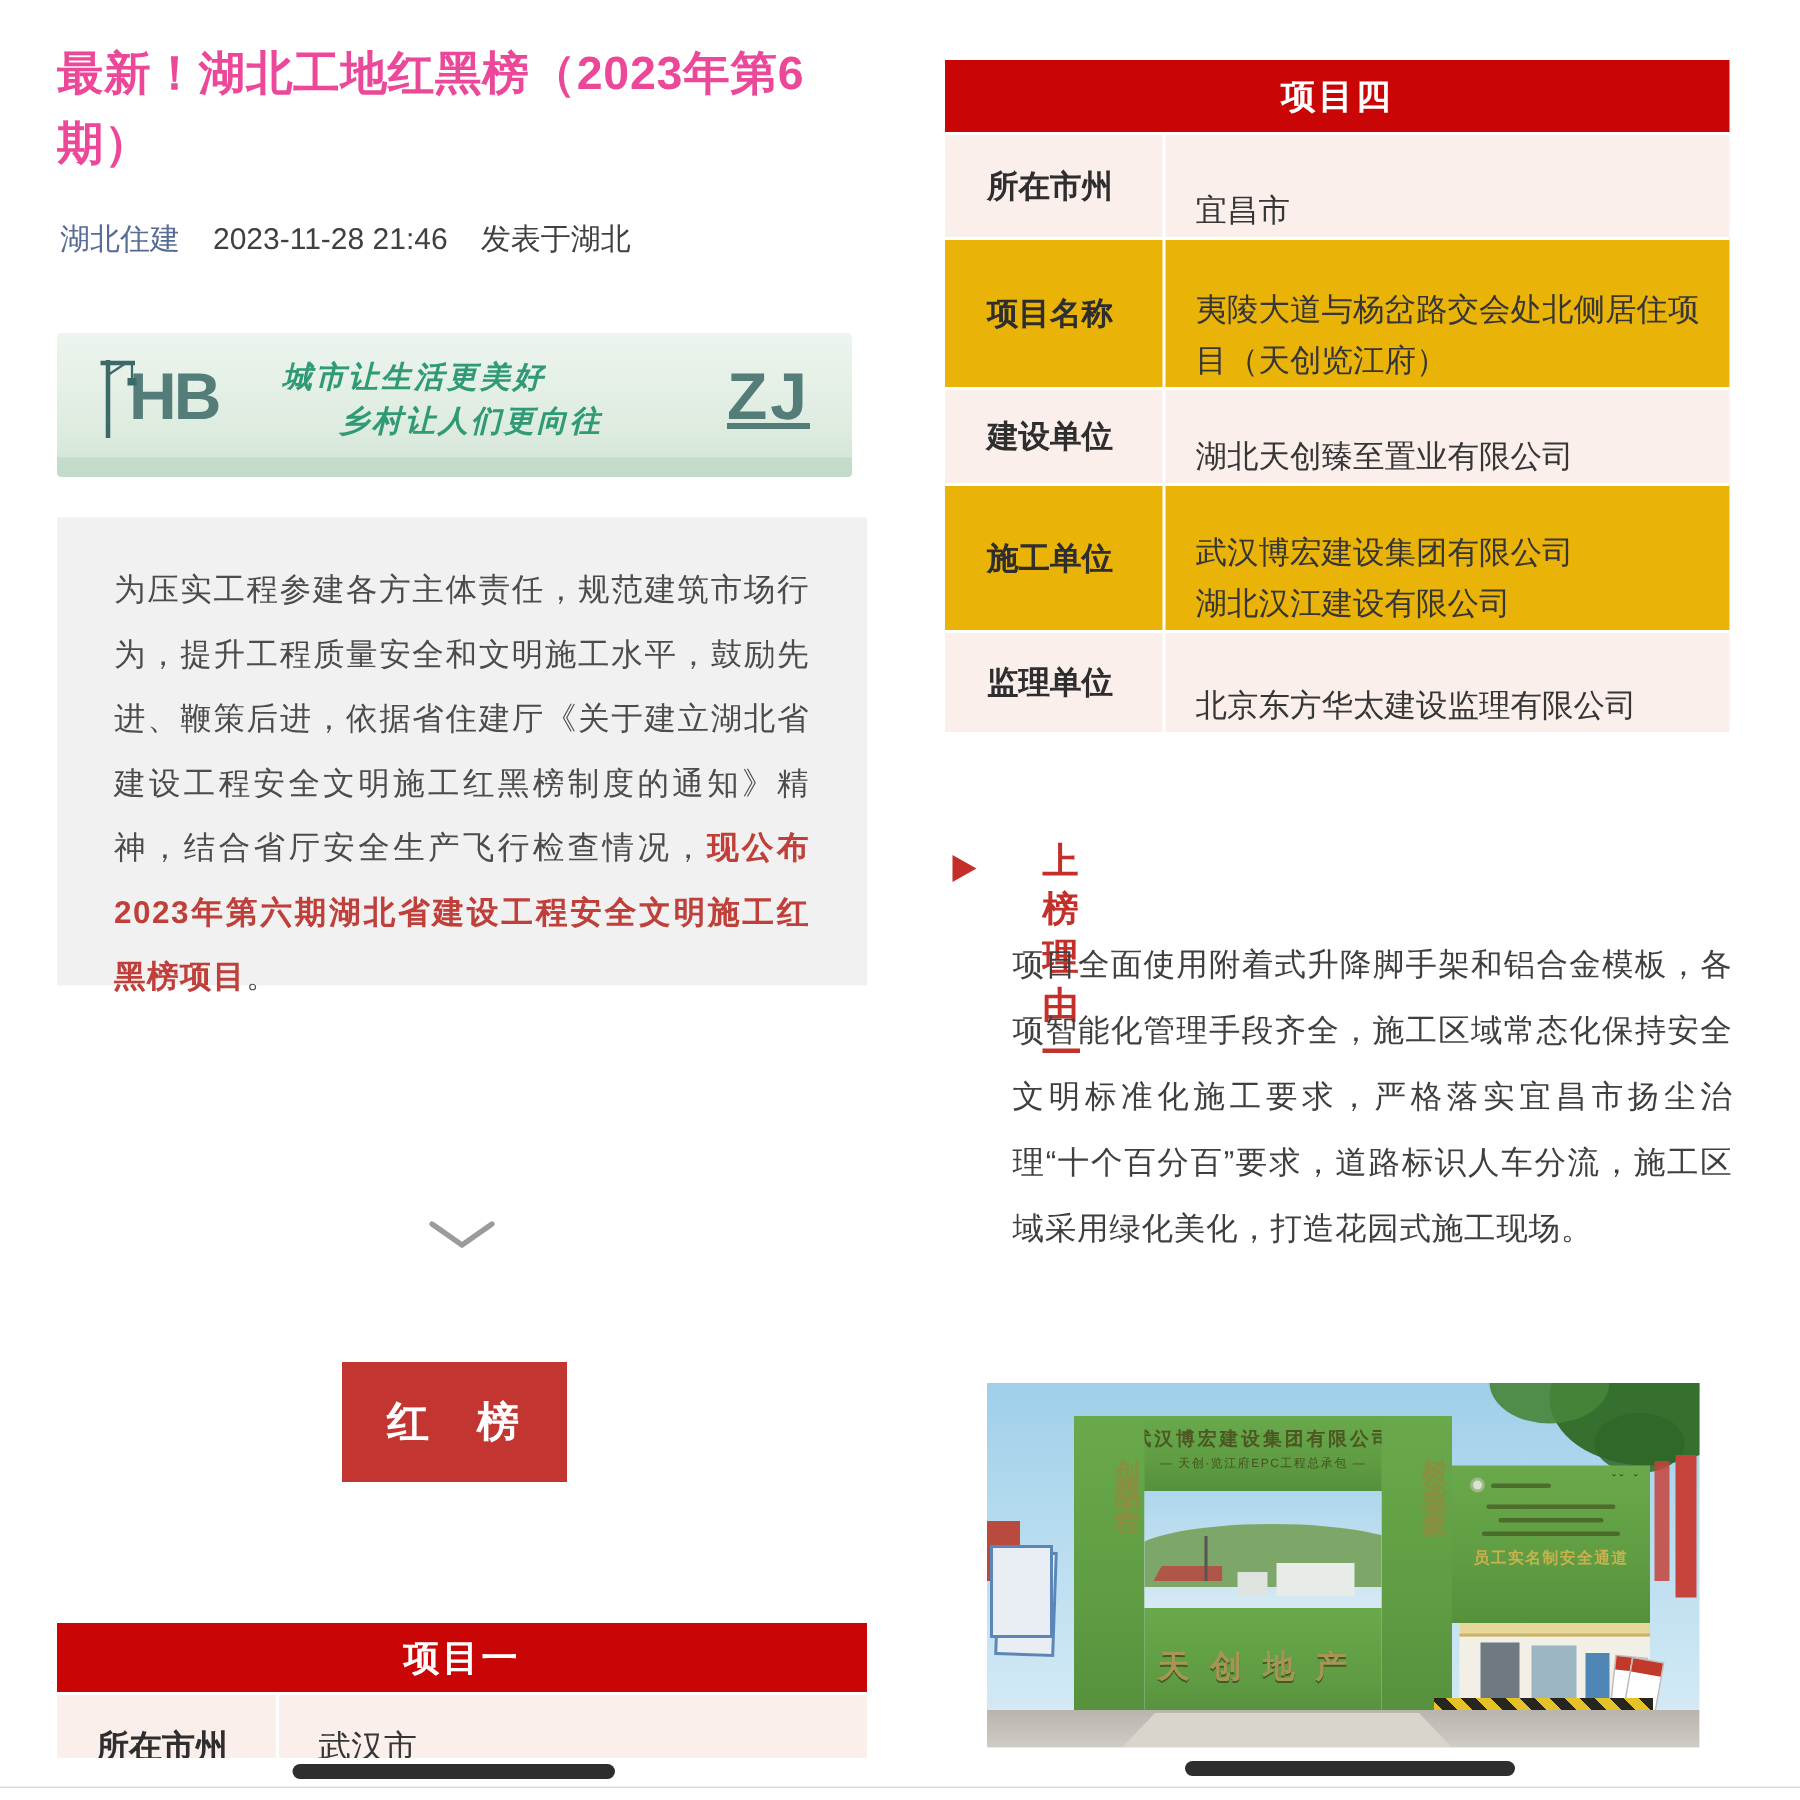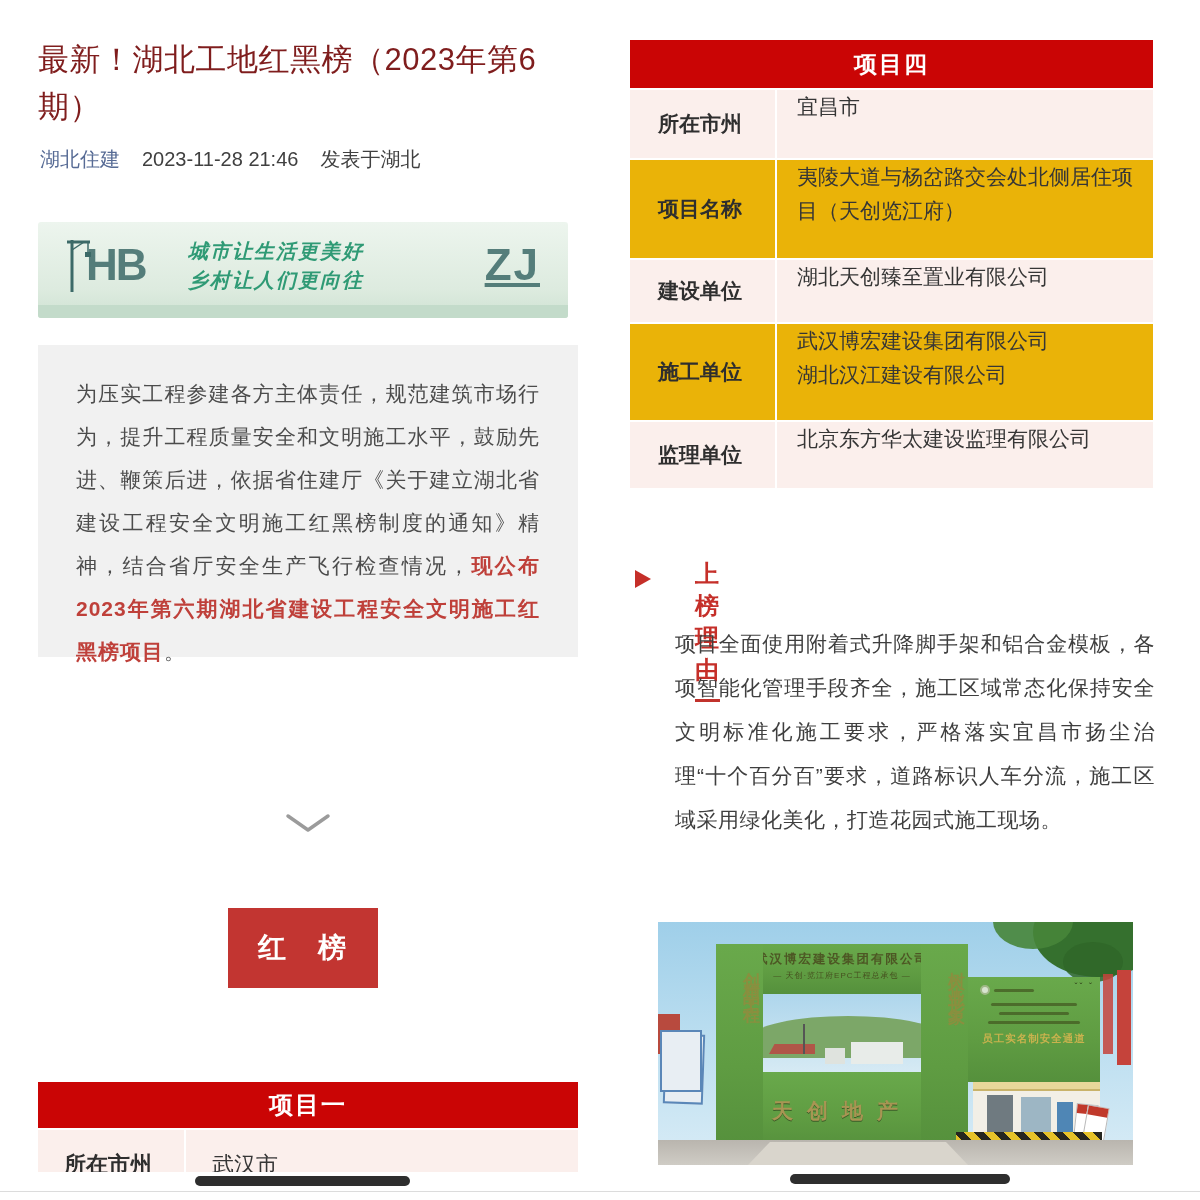--- a/index.html
+++ b/index.html
@@ -1,35 +1,35 @@
 <!DOCTYPE html>
 <html><head>
 <meta charset="utf-8">
 <style>
   * { margin:0; padding:0; box-sizing:border-box; }
   html,body { width:1200px; height:1200px; background:#fff; font-family:"Liberation Sans","DejaVu Sans",sans-serif; }
   #root { position:relative; width:1200px; height:1200px; overflow:hidden; background:#fff; }
 
   
   .left-col { position:absolute; left:38px; top:0; width:540px; height:1200px; }
-  .article-title { position:absolute; top:36px; left:0; width:540px; font-size:31px; font-weight:normal; color:#7f1d1d; line-height:1.52; letter-spacing:0.5px; }
+  .article-title { position:absolute; top:25px; left:0; width:540px; font-size:31px; font-weight:bold; color:#ec4899; line-height:1.52; letter-spacing:0.5px; }
   .meta { position:absolute; top:146px; left:2px; font-size:20px; display:flex; gap:22px; align-items:baseline; }
   .meta .author { color:#576b95; }
   .meta .when, .meta .loc { color:#404040; }
 
   .banner { position:absolute; top:222px; left:0; width:530px; height:96px; border-radius:3px; overflow:hidden;
             background:linear-gradient(180deg,#edf5ee 0%,#ddebdf 70%,#cfe2d3 100%); }
   .banner-strip { position:absolute; left:0; right:0; bottom:0; height:13px; background:#c3dbca; }
   .banner-logo { position:absolute; font-weight:bold; color:#3c6a68; opacity:.85; font-size:44px; letter-spacing:-2px; top:18px; }
   .banner-logo.hb { left:48px; }
   .banner-logo.zj { right:28px; letter-spacing:2px;text-decoration:underline; }
   .crane { position:absolute; left:28px; top:14px; }
   .slogan { position:absolute; left:150px; top:16px; width:280px; color:#2f9a75; font-family:Liberation Mono, monospace; font-style:italic; font-weight:bold; }
   .slogan .l1 { font-size:20px; letter-spacing:2px; }
-  .slogan .l2 { font-size:20px; letter-spacing:2px; margin-top:2px; }
+  .slogan .l2 { font-size:20px; letter-spacing:2px; margin-left:38px; margin-top:2px; }
 
   .gray-box { position:absolute; top:345px; left:0; width:540px; height:312px; background:#f1f1f1; padding:27px 38px; }
   .gray-box p { font-size:21px; line-height:43px; color:#4c4c4c; text-align:justify; letter-spacing:1px; }
   .gray-box .red { color:#bf403a; font-weight:bold; }
 
   .chevron-wrap { position:absolute; top:812px; left:0; width:540px; display:flex; justify-content:center; }
 
   .red-badge { position:absolute; top:908px; left:190px; width:150px; height:80px; background:#c23531; border:none;
                color:#fff; font-size:28px; font-weight:bold; display:flex; align-items:center; justify-content:center; letter-spacing:2px; }
 
@@ -40,21 +40,21 @@
   .p1-row .cell-label { width:148px; padding:20px 0 0 26px; font-size:22px; font-weight:bold; color:#2e2e2e; border-right:2px solid #fff; }
   .p1-row .cell-value { flex:1; padding:20px 0 0 26px; font-size:22px; color:#363636; }
 
   
   .right-col { position:absolute; left:630px; top:0; width:523px; height:1200px; }
   .p4-table { position:absolute; top:40px; left:0; width:523px; }
   .p4-table .table-header { height:48px; font-size:23px; }
   .row { display:flex; border-top:2px solid #fff; background:#eab308; }
   .row.pink { background:#fbefec; }
   .row .cell-label { width:147px; font-size:21px; font-weight:bold; color:#2e2e2e; padding-left:28px; border-right:2px solid #fff; display:flex; align-items:center; }
-  .row .cell-value { flex:1; font-size:21px; color:#363636; padding:0 14px 0 20px; line-height:34px; display:flex; flex-direction:column; justify-content:flex-start; }
+  .row .cell-value { flex:1; font-size:21px; color:#363636; padding:0 14px 0 20px; line-height:34px; display:flex; flex-direction:column; justify-content:flex-end; }
   .row.h70 { height:70px; } .row.h100 { height:100px; } .row.h64 { height:64px; } .row.h98 { height:98px; } .row.h68 { height:68px; }
 
   .reason-head { position:absolute; top:558px; left:0; height:50px; }
   .tri-icon { position:absolute; left:5px; top:12px; width:0; height:0; border-left:16px solid #c52f29; border-top:9px solid transparent; border-bottom:9px solid transparent; }
   .reason-title { position:absolute; left:65px; top:0; font-size:24px; font-weight:bold; color:#c52f29; padding-bottom:13px; border-bottom:3px solid #c1322c; letter-spacing:1px; }
   .reason-body { position:absolute; top:622px; left:45px; width:480px; font-size:21px; line-height:44px; color:#3f3f3f; text-align:justify; letter-spacing:0.5px; }
 
   
   .photo { position:absolute; top:922px; left:28px; width:475px; height:243px; overflow:hidden; background:linear-gradient(180deg,#9fcfe9 0%,#bfe0f1 55%,#d9ecf6 100%); }
   .ph-tree { position:absolute; border-radius:50%; }

